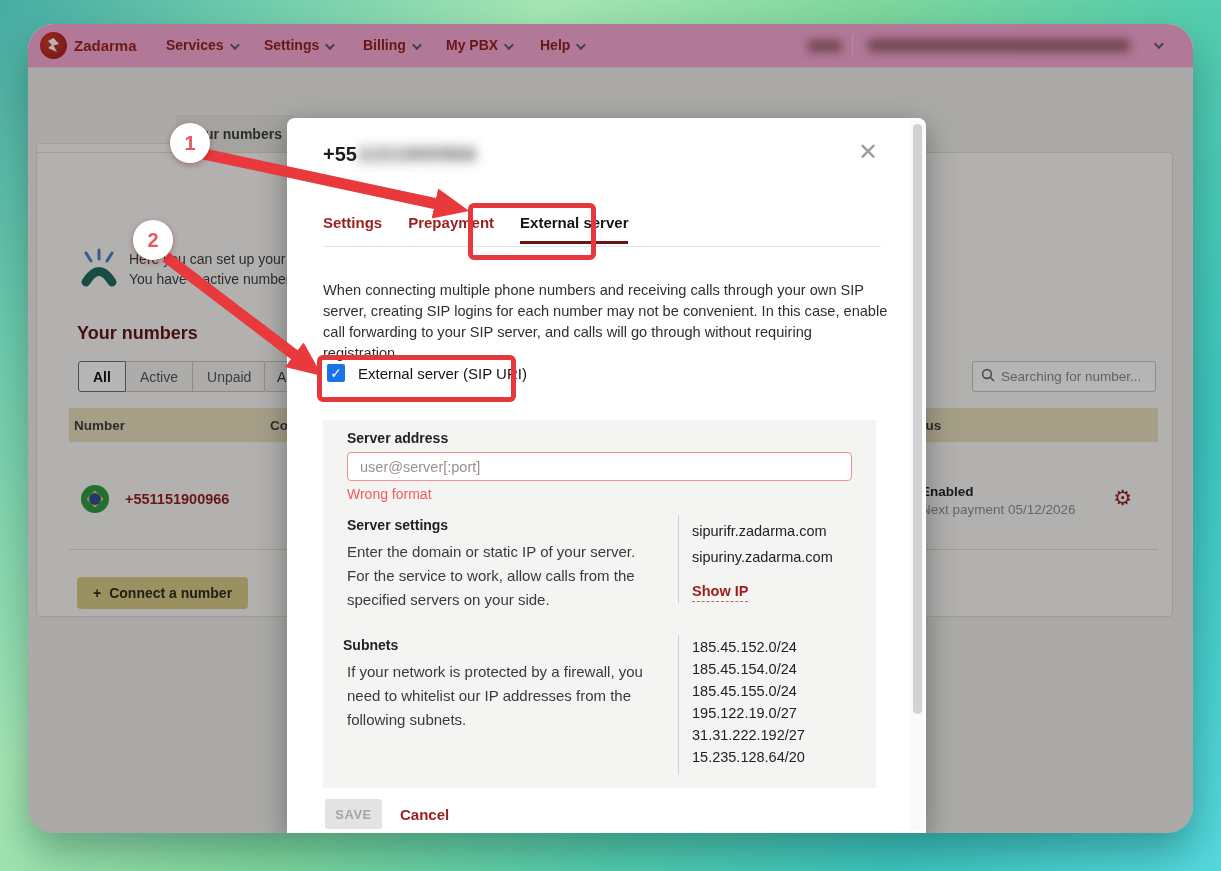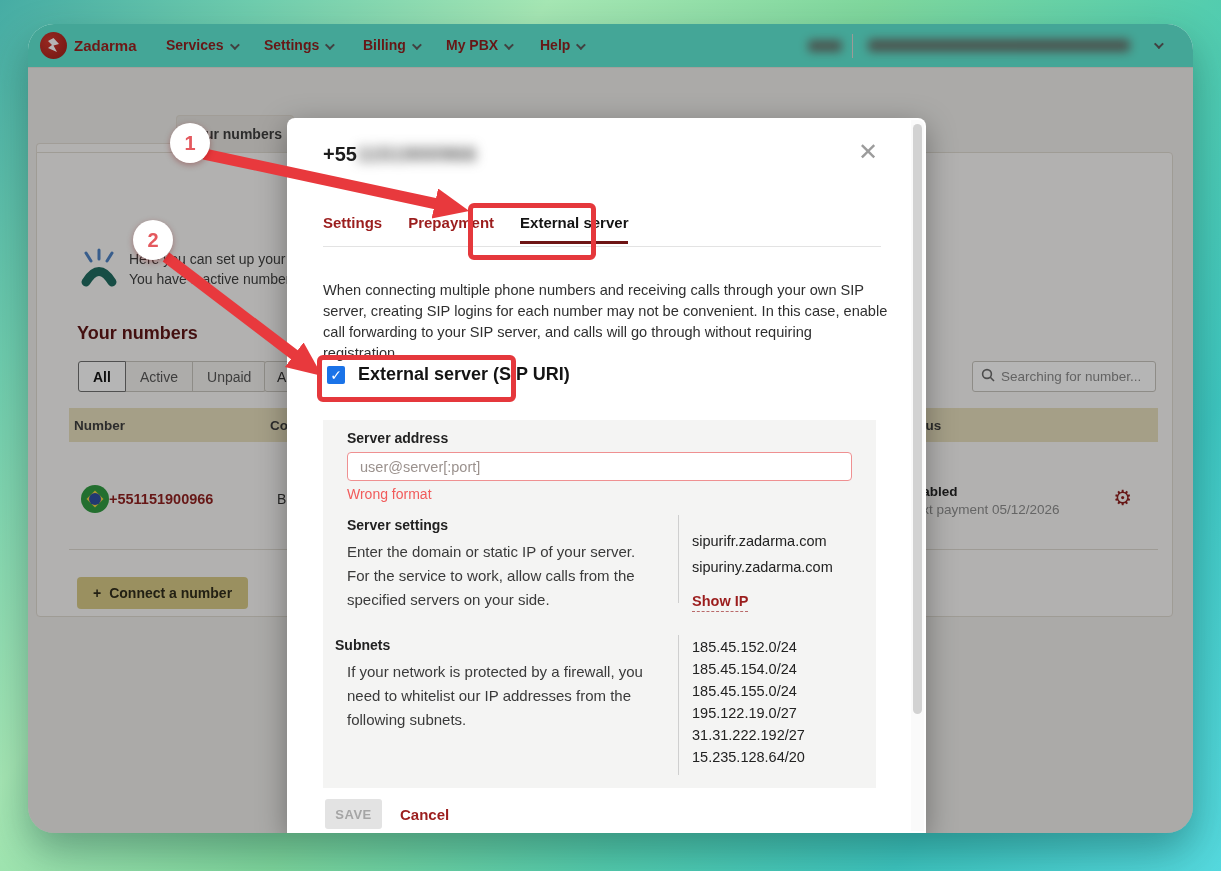--- a/index.html
+++ b/index.html
@@ -3,21 +3,21 @@
 <meta charset="utf-8">
 <style>
   * { margin:0; padding:0; box-sizing:border-box; }
   html,body { width:1221px; height:871px; }
   body { font-family:"Liberation Sans","DejaVu Sans",sans-serif; }
   .stage { position:relative; width:1221px; height:871px; overflow:hidden;
     background:linear-gradient(125deg,#46aca4 0%,#6fcdae 14%,#a6e7b4 30%,#7fd79d 48%,#54cdae 66%,#3ec6c0 82%,#55d9de 100%); }
   .browser { position:absolute; left:28px; top:24px; width:1165px; height:809px;
     border-radius:26px; background:#f1efec; overflow:hidden; box-shadow:0 18px 40px rgba(0,40,40,.35); }
   
-  .navbar { position:absolute; left:0; top:0; width:100%; height:44px; background:#5eead4; border-bottom:1px solid #e4e1dc; z-index:2; }
+  .navbar { position:absolute; left:0; top:0; width:100%; height:44px; background:#f9a8d4; border-bottom:1px solid #e4e1dc; z-index:2; }
   .logo { position:absolute; left:12px; top:8px; width:27px; height:27px; border-radius:50%;
     background:radial-gradient(circle at 35% 35%,#d5352a,#9c1d17); }
   .logo svg{ position:absolute; left:4px; top:4px; }
   .brand { position:absolute; left:46px; top:13px; font-size:15px; font-weight:bold; color:#9a1f1c; }
   .menu-item { position:absolute; top:13px; font-size:14px; font-weight:bold; color:#8f1d1c; cursor:pointer; }
   .chev { display:inline-block; width:7px; height:7px; border-right:2px solid #5a5a5a; border-bottom:2px solid #5a5a5a; transform:rotate(45deg) translateY(-2px); margin-left:6px; }
   .blur-blob { position:absolute; background:#6d3a3a; filter:blur(5px); opacity:.65; border-radius:4px; }
   .nav-divider { position:absolute; left:824px; top:10px; width:1px; height:24px; background:#ddd9d4; }
   
   .content { position:absolute; inset:0; }
@@ -43,21 +43,21 @@
     border:1px solid #c8c4bd; border-radius:3px; display:flex; align-items:center; padding:0 8px; }
   .searchbox input { border:none; outline:none; width:100%; font-size:13.5px; color:#444; background:transparent; margin-left:6px; font-family:inherit; }
   .searchbox input::placeholder { color:#8a8a8a; }
   .thead { position:absolute; left:32px; top:255px; width:1089px; height:34px; background:#e9e0bd; display:flex; align-items:center; font-size:13.5px; font-weight:bold; color:#3c3c3c; }
   .th-number { margin-left:5px; width:196px; }
   .th-country { width:630px; }
   .row { position:absolute; left:32px; top:322px; width:1089px; height:48px; display:flex; align-items:center; }
   .flag { margin-left:12px; width:28px; height:28px; border-radius:50%; background:#2e9b3f; position:relative; }
   .flag::before{ content:""; position:absolute; left:6px; top:6px; width:16px; height:16px; background:#f5d33f; transform:rotate(45deg) scale(.75); }
   .flag::after{ content:""; position:absolute; left:8px; top:8px; width:12px; height:12px; border-radius:50%; background:#2b4ea0; }
-  .row-number { width:168px; font-size:14.5px; font-weight:bold; color:#8f1d1c; }
+  .row-number { margin-left:16px; width:168px; font-size:14.5px; font-weight:bold; color:#8f1d1c; }
   .row-country { width:628px; font-size:14px; color:#333; }
   .row-status b { font-size:13.5px; color:#222; }
   .row-status div { font-size:13.5px; color:#8d8d8d; margin-top:2px; }
   .gear { position:absolute; right:26px; top:12px; font-size:21px; color:#8f1d1c; cursor:pointer; line-height:1; }
   .row-sep { position:absolute; left:32px; top:396px; width:1089px; height:1px; background:#dedad2; }
   .connect-btn { position:absolute; left:40px; top:424px; height:32px; padding:0 16px; background:#d9cb86; border:none;
     border-radius:4px; font-size:14px; font-weight:bold; color:#2e2a18; display:flex; align-items:center; gap:8px; cursor:pointer; font-family:inherit; }
   .dim { position:absolute; inset:0; background:rgba(10,10,10,.30); z-index:5; }
   
   .modal { position:absolute; left:259px; top:94px; width:639px; height:715px; background:#fff; border-radius:8px 8px 0 0;
@@ -66,21 +66,21 @@
   .blurred-digits { filter:blur(6px); color:#4a4a4a; letter-spacing:1px; }
   .close-x { position:absolute; right:48px; top:22px; font-size:24px; color:#9c9c9c; cursor:pointer; line-height:1; font-weight:300; }
   .mtabs { position:absolute; left:36px; top:96px; display:flex; gap:26px; font-size:15px; font-weight:bold; }
   .mtab { color:#9b1d1d; cursor:pointer; padding-bottom:10px; }
   .mtab.active { color:#141414; border-bottom:3px solid #6e1414; }
   .mtab-divider { position:absolute; left:36px; top:128px; width:558px; height:1px; background:#e3e3e3; }
   .mdesc { position:absolute; left:36px; top:162px; width:566px; font-size:14.6px; line-height:21px; color:#2f2f2f; }
   .chk-row { position:absolute; left:40px; top:246px; display:flex; align-items:center; gap:13px; }
   .chk { width:18px; height:18px; border-radius:2px; background:#1a73e8; color:#fff; font-size:14px; font-weight:bold;
     display:flex; align-items:center; justify-content:center; cursor:pointer; }
-  .chk-label { font-size:18px; font-weight:bold; color:#141414; }
+  .chk-label { font-size:15px; font-weight:normal; color:#141414; }
   .form-panel { position:absolute; left:36px; top:302px; width:553px; height:368px; background:#f4f4f3; }
   .fp-label { position:absolute; font-size:14px; font-weight:bold; color:#222;text-align:right; }
   .addr-input { position:absolute; left:24px; top:32px; width:505px; height:29px; border:1.5px solid #ef9091; border-radius:4px;
     background:#fff; font-size:14.5px; color:#444; padding:0 12px; outline:none; font-family:inherit; }
   .addr-input::placeholder { color:#9a918d; }
   .wrong { position:absolute; left:24px; top:66px; font-size:14px; color:#f15b5b; }
   .col-text { position:absolute; left:24px; width:300px; font-size:15px; line-height:24px; color:#3a3a3a; }
   .vdiv { position:absolute; left:355px; width:1px; background:#cfcfcf; }
   .rcol { position:absolute; left:369px; font-size:14.5px; color:#222; }
   .domain-line { margin-bottom:10px; }
@@ -210,27 +210,27 @@
       </div>
 
       <div class="form-panel">
         <div class="fp-label" style="left:24px; top:10px;">Server address</div>
         <input class="addr-input" type="text" placeholder="user@server[:port]" style="">
         <div class="wrong">Wrong format</div>
 
         <div class="fp-label" style="left:24px; top:97px;">Server settings</div>
         <div class="col-text" style="top:120px;">Enter the domain or static IP of your server. For the service to work, allow calls from the specified servers on your side.</div>
         <div class="vdiv" style="top:95px; height:88px;"></div>
-        <div class="rcol" style="top:113px;">
+        <div class="rcol" style="top:103px;">
           <div class="domain-line">sipurifr.zadarma.com</div>
           <div class="domain-line">sipuriny.zadarma.com</div>
           <span class="show-ip">Show IP</span>
         </div>
 
-        <div class="fp-label" style="left:12px; top:217px;">Subnets</div>
+        <div class="fp-label" style="left:20px; top:217px;">Subnets</div>
         <div class="col-text" style="top:240px;">If your network is protected by a firewall, you need to whitelist our IP addresses from the following subnets.</div>
         <div class="vdiv" style="top:215px; height:140px;"></div>
         <div class="rcol" style="top:219px;">
           <div class="subnet-line">185.45.152.0/24</div>
           <div class="subnet-line">185.45.154.0/24</div>
           <div class="subnet-line">185.45.155.0/24</div>
           <div class="subnet-line">195.122.19.0/27</div>
           <div class="subnet-line">31.31.222.192/27</div>
           <div class="subnet-line">15.235.128.64/20</div>
         </div>

